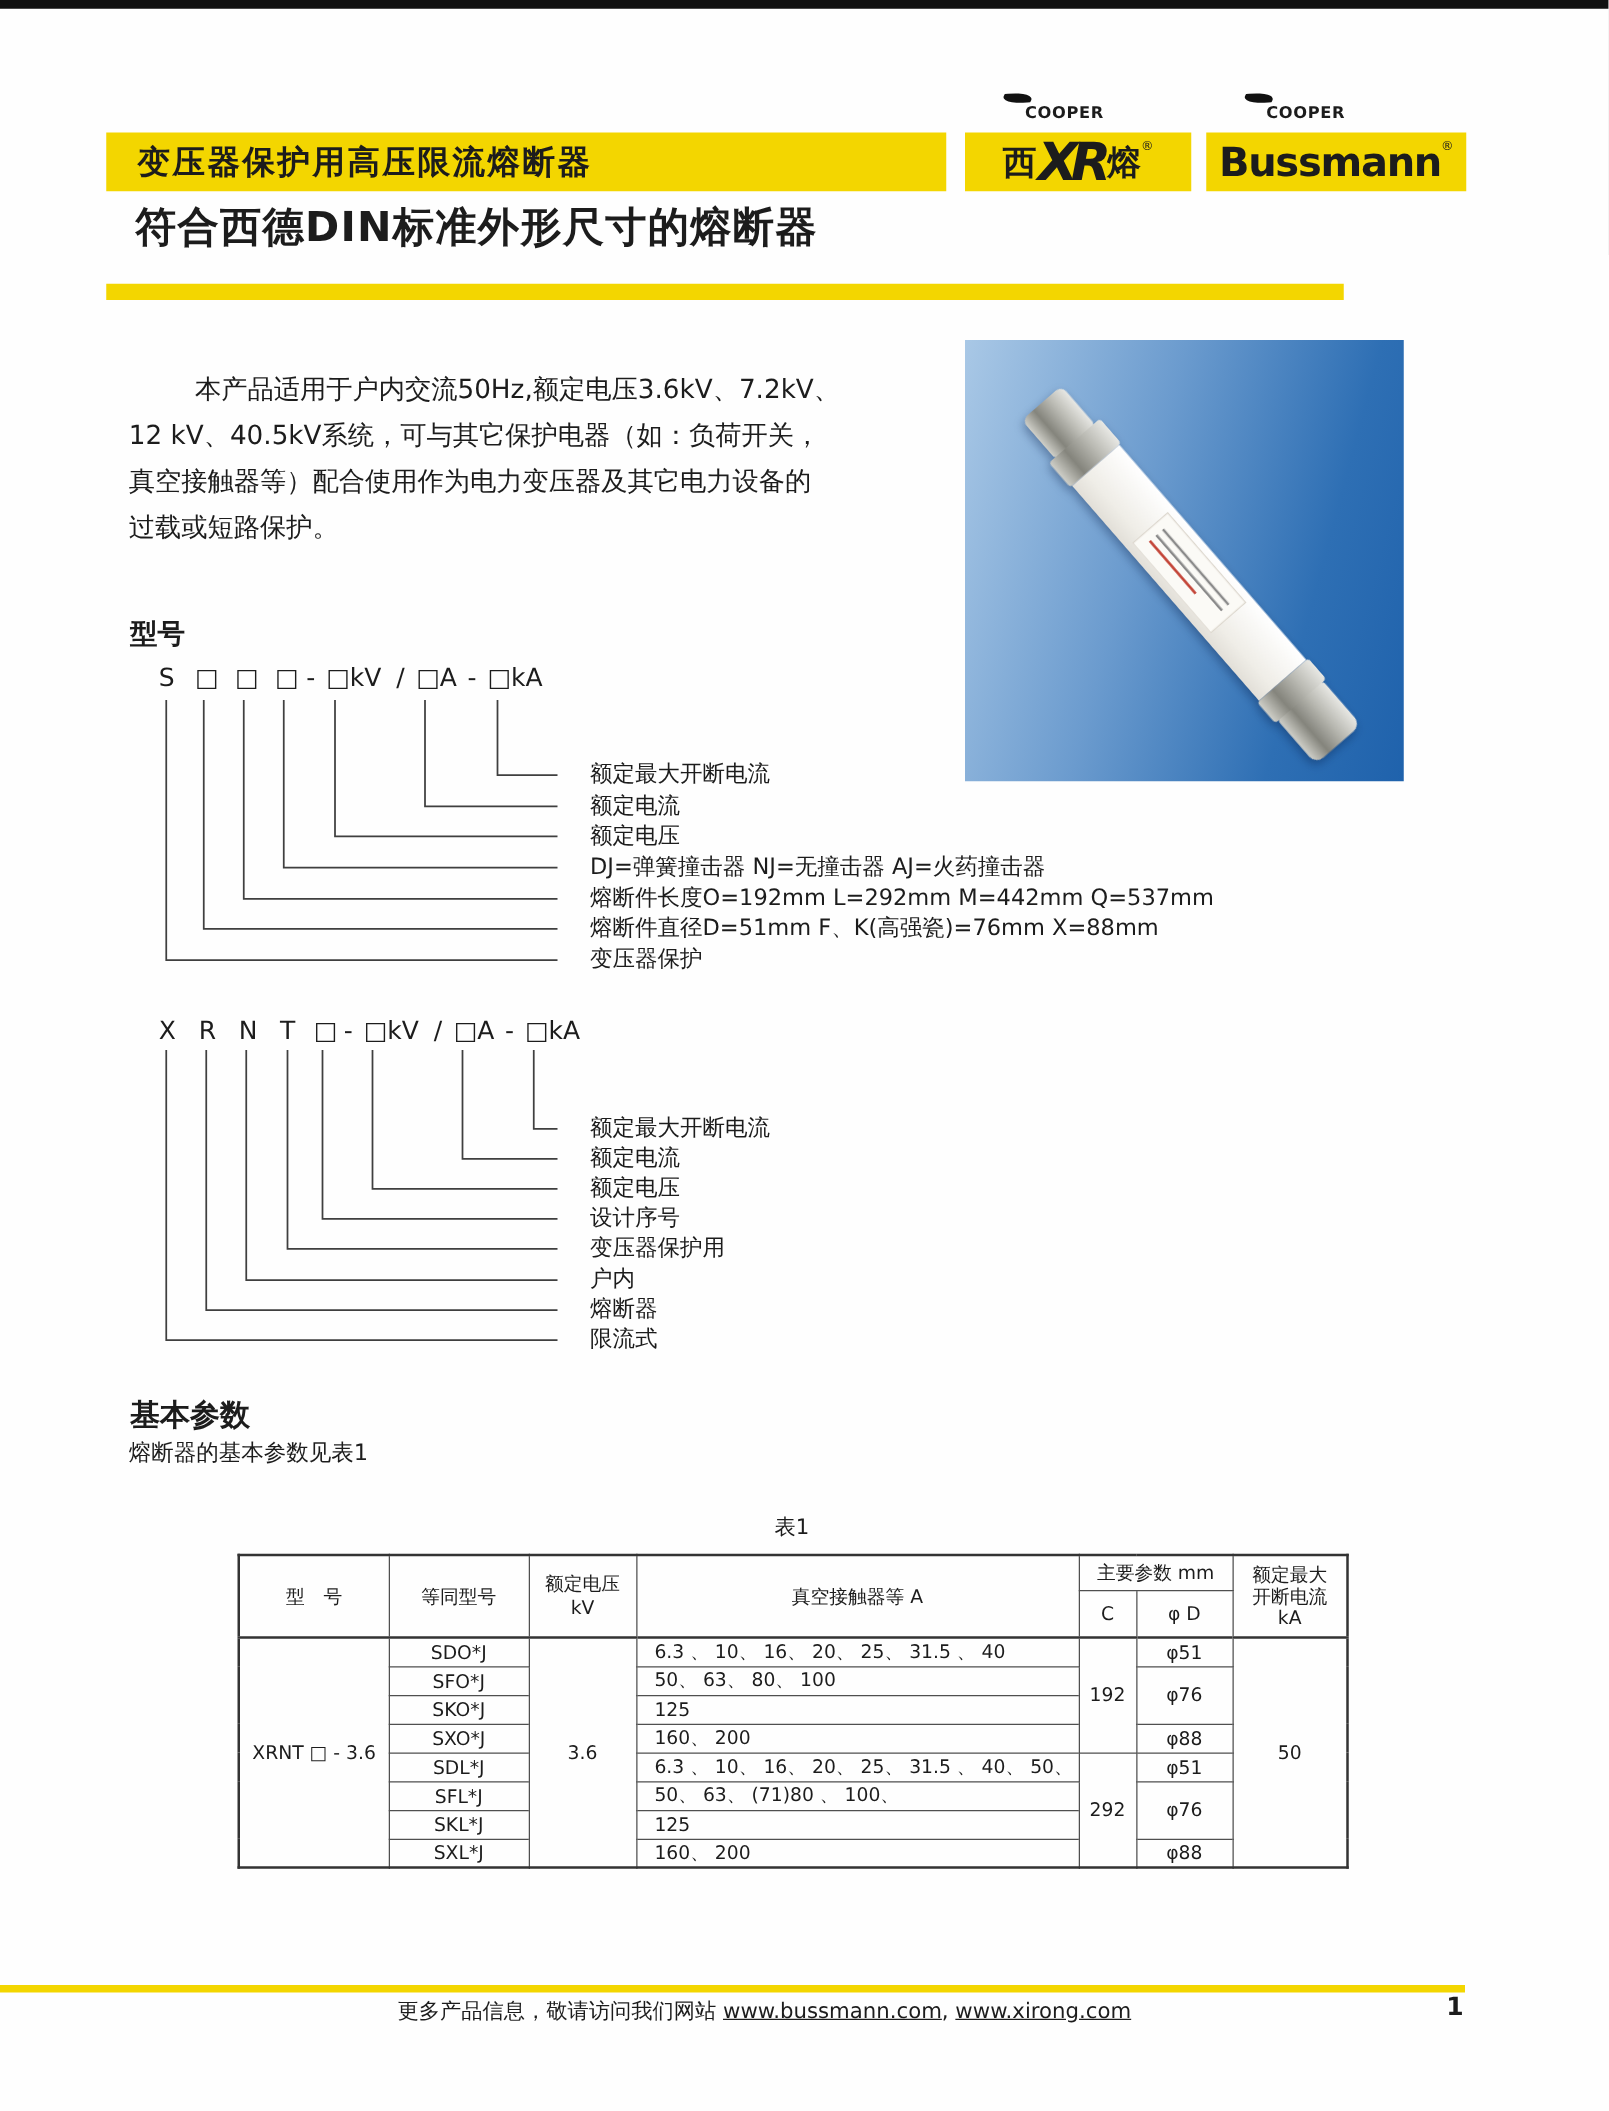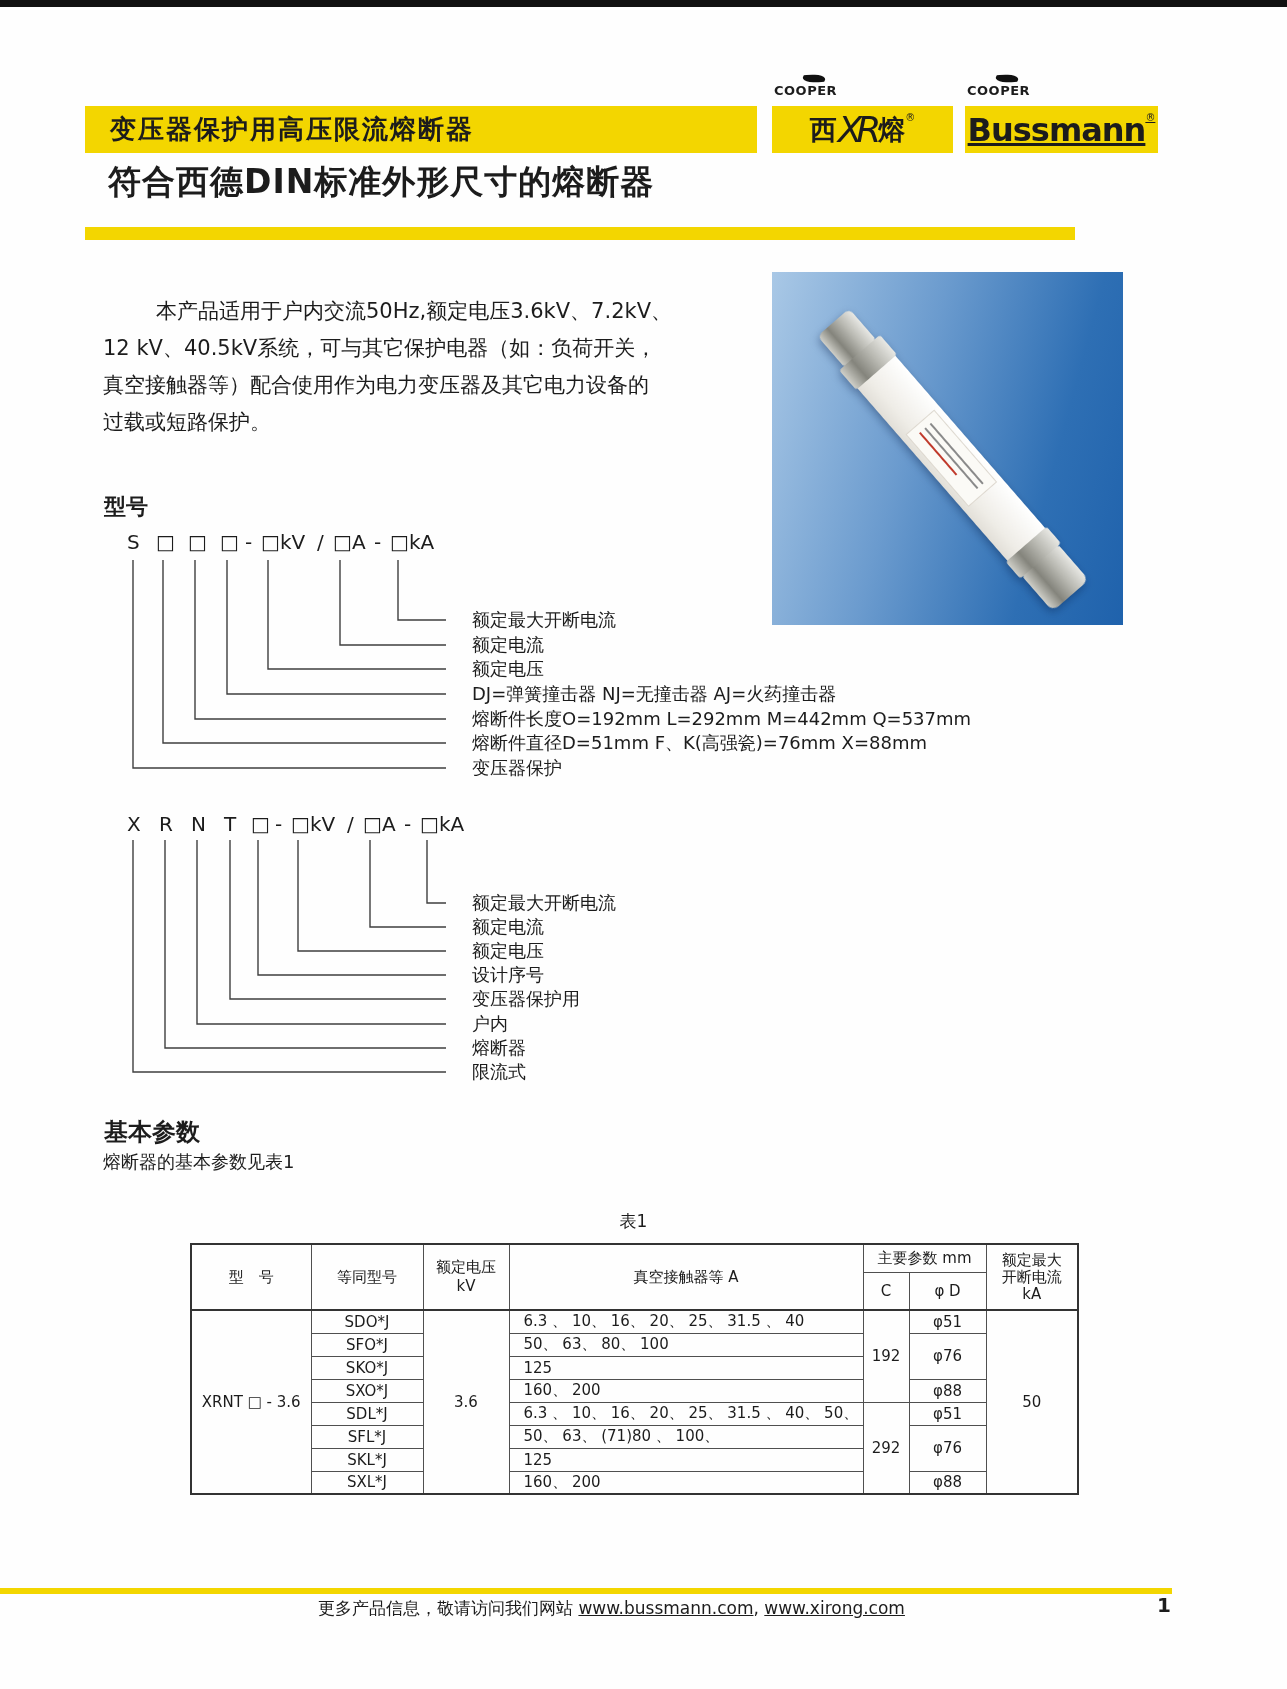--- a/index.html
+++ b/index.html
@@ -12,27 +12,27 @@
   .abs{position:absolute;}
   
   .top-strip{left:0;top:0;width:1287px;height:7px;background:#111;}
   
   .head-bar{left:85px;top:106px;width:672px;height:47px;background:#F3D600;
     display:flex;align-items:center;}
   .head-bar-text{font-size:26px;font-weight:700;letter-spacing:2px;padding-left:25px;}
   
   .logo-block{top:106px;height:47px;background:#F3D600;display:flex;align-items:center;justify-content:center;}
   .xirong-block{left:772px;width:181px;}
-  .bussmann-block{left:965px;width:193px;text-decoration:underline;}
+  .bussmann-block{left:965px;width:208px;}
   .cooper{width:70px;display:flex;flex-direction:column;align-items:flex-start;}
   .cooper-flame{width:24px;height:9px;background:#111;border-radius:0 90% 0 90%;
     transform:skewX(-35deg) rotate(-6deg);margin-left:28px;margin-bottom:1px;}
-  .cooper-text{font-size:13px;font-weight:800;letter-spacing:.5px;line-height:13px;}
+  .cooper-text{font-size:13px;font-weight:800;letter-spacing:.5px;line-height:13px;margin-left:46px;}
   .xi-char,.rong-char{font-size:27px;font-weight:800;}
-  .xr-mark{font-size:36px;font-weight:400;font-style:italic;letter-spacing:-6px;margin:0 3px 0 1px;line-height:40px;}
+  .xr-mark{font-size:42px;font-weight:700;font-style:italic;letter-spacing:-6px;margin:0 3px 0 1px;line-height:40px;}
   .reg-mark{font-size:10px;vertical-align:top;position:relative;top:-12px;}
   .bussmann-text{font-size:32px;font-weight:800;letter-spacing:-1px;}
   
   .page-title{left:108px;top:160px;font-size:33px;font-weight:700;letter-spacing:1px;}
   .title-strip{left:85px;top:227px;width:990px;height:13px;background:#F3D600;}
   
   .intro{left:103px;top:293px;width:580px;font-size:21px;line-height:37px;}
   .intro .indent{text-indent:42px;text-align:center;}
   
   .photo{left:772px;top:272px;width:351px;height:353px;

